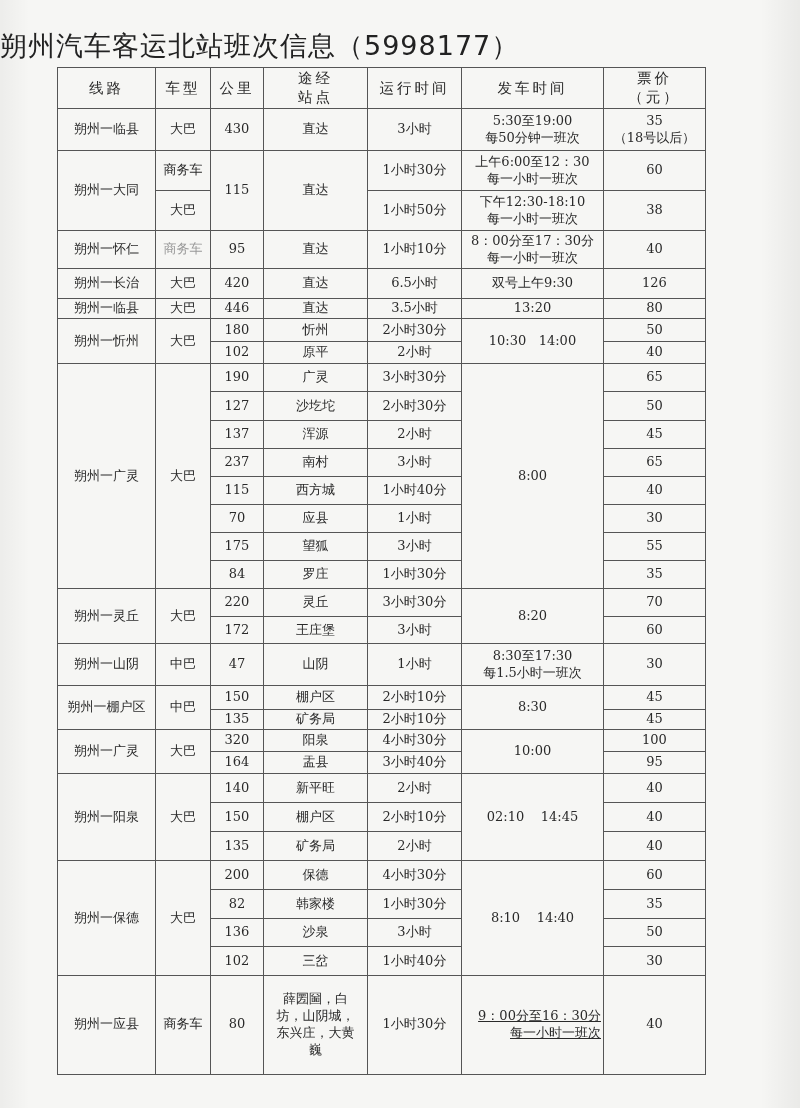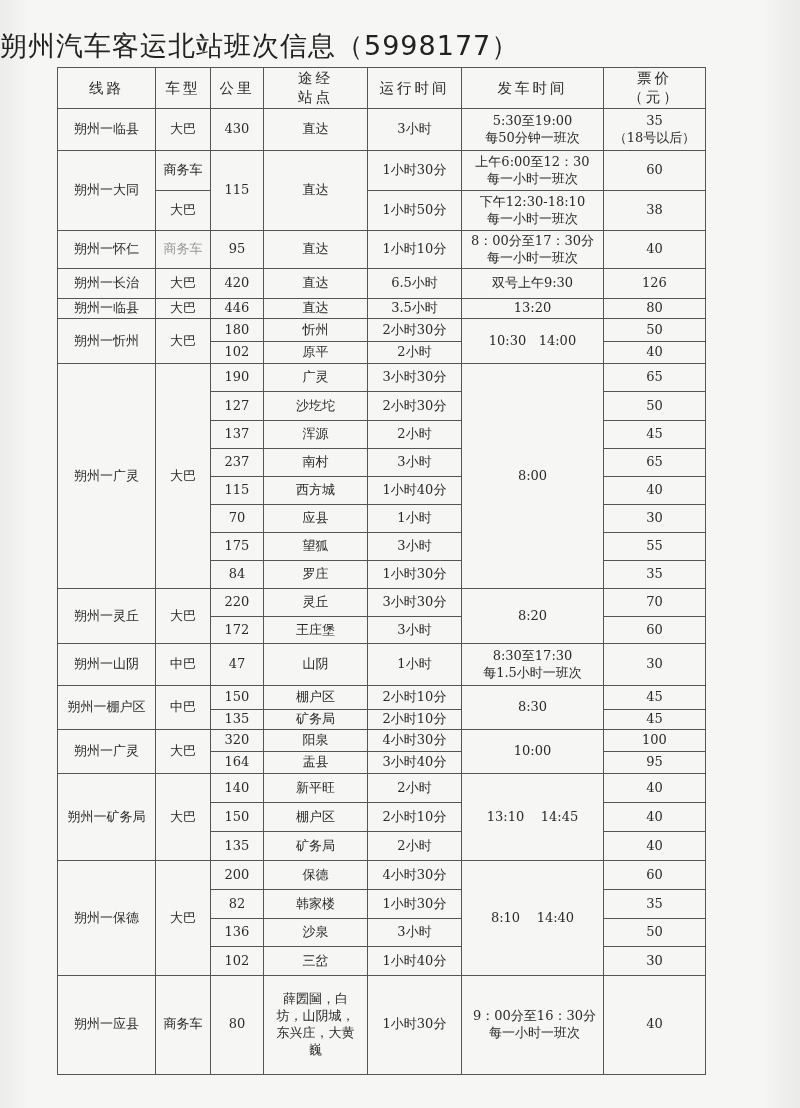--- a/index.html
+++ b/index.html
@@ -261,26 +261,26 @@
       <td>100</td>
     </tr>
     <tr style="height:22px">
       <td>164</td>
       <td>盂县</td>
       <td>3小时40分</td>
       <td>95</td>
     </tr>
 
     <tr style="height:29px">
-      <td rowspan="3">朔州一矿务局</td>
+      <td rowspan="3">朔州一阳泉</td>
       <td rowspan="3">大巴</td>
       <td>140</td>
       <td>新平旺</td>
       <td>2小时</td>
-      <td rowspan="3" style="white-space:pre">13:10    14:45</td>
+      <td rowspan="3" style="white-space:pre">02:10    14:45</td>
       <td>40</td>
     </tr>
     <tr style="height:29px">
       <td>150</td>
       <td>棚户区</td>
       <td>2小时10分</td>
       <td>40</td>
     </tr>
     <tr style="height:29px">
       <td>135</td>
@@ -316,20 +316,20 @@
       <td>1小时40分</td>
       <td>30</td>
     </tr>
 
     <tr style="height:63px">
       <td>朔州一应县</td>
       <td>商务车</td>
       <td>80</td>
       <td class="wrap" style="padding:15px 8px;">薛圐圙，白坊，山阴城，东兴庄，大黄巍</td>
       <td>1小时30分</td>
-      <td style="text-align:center; padding-left:6px;">
+      <td style="text-align:right; padding-left:6px;text-decoration:underline;">
         <span class="cell-line">9：00分至16：30分</span>
         <span class="cell-line">每一小时一班次</span>
       </td>
       <td>40</td>
     </tr>
   </tbody>
 </table>
 
 </body></html>

